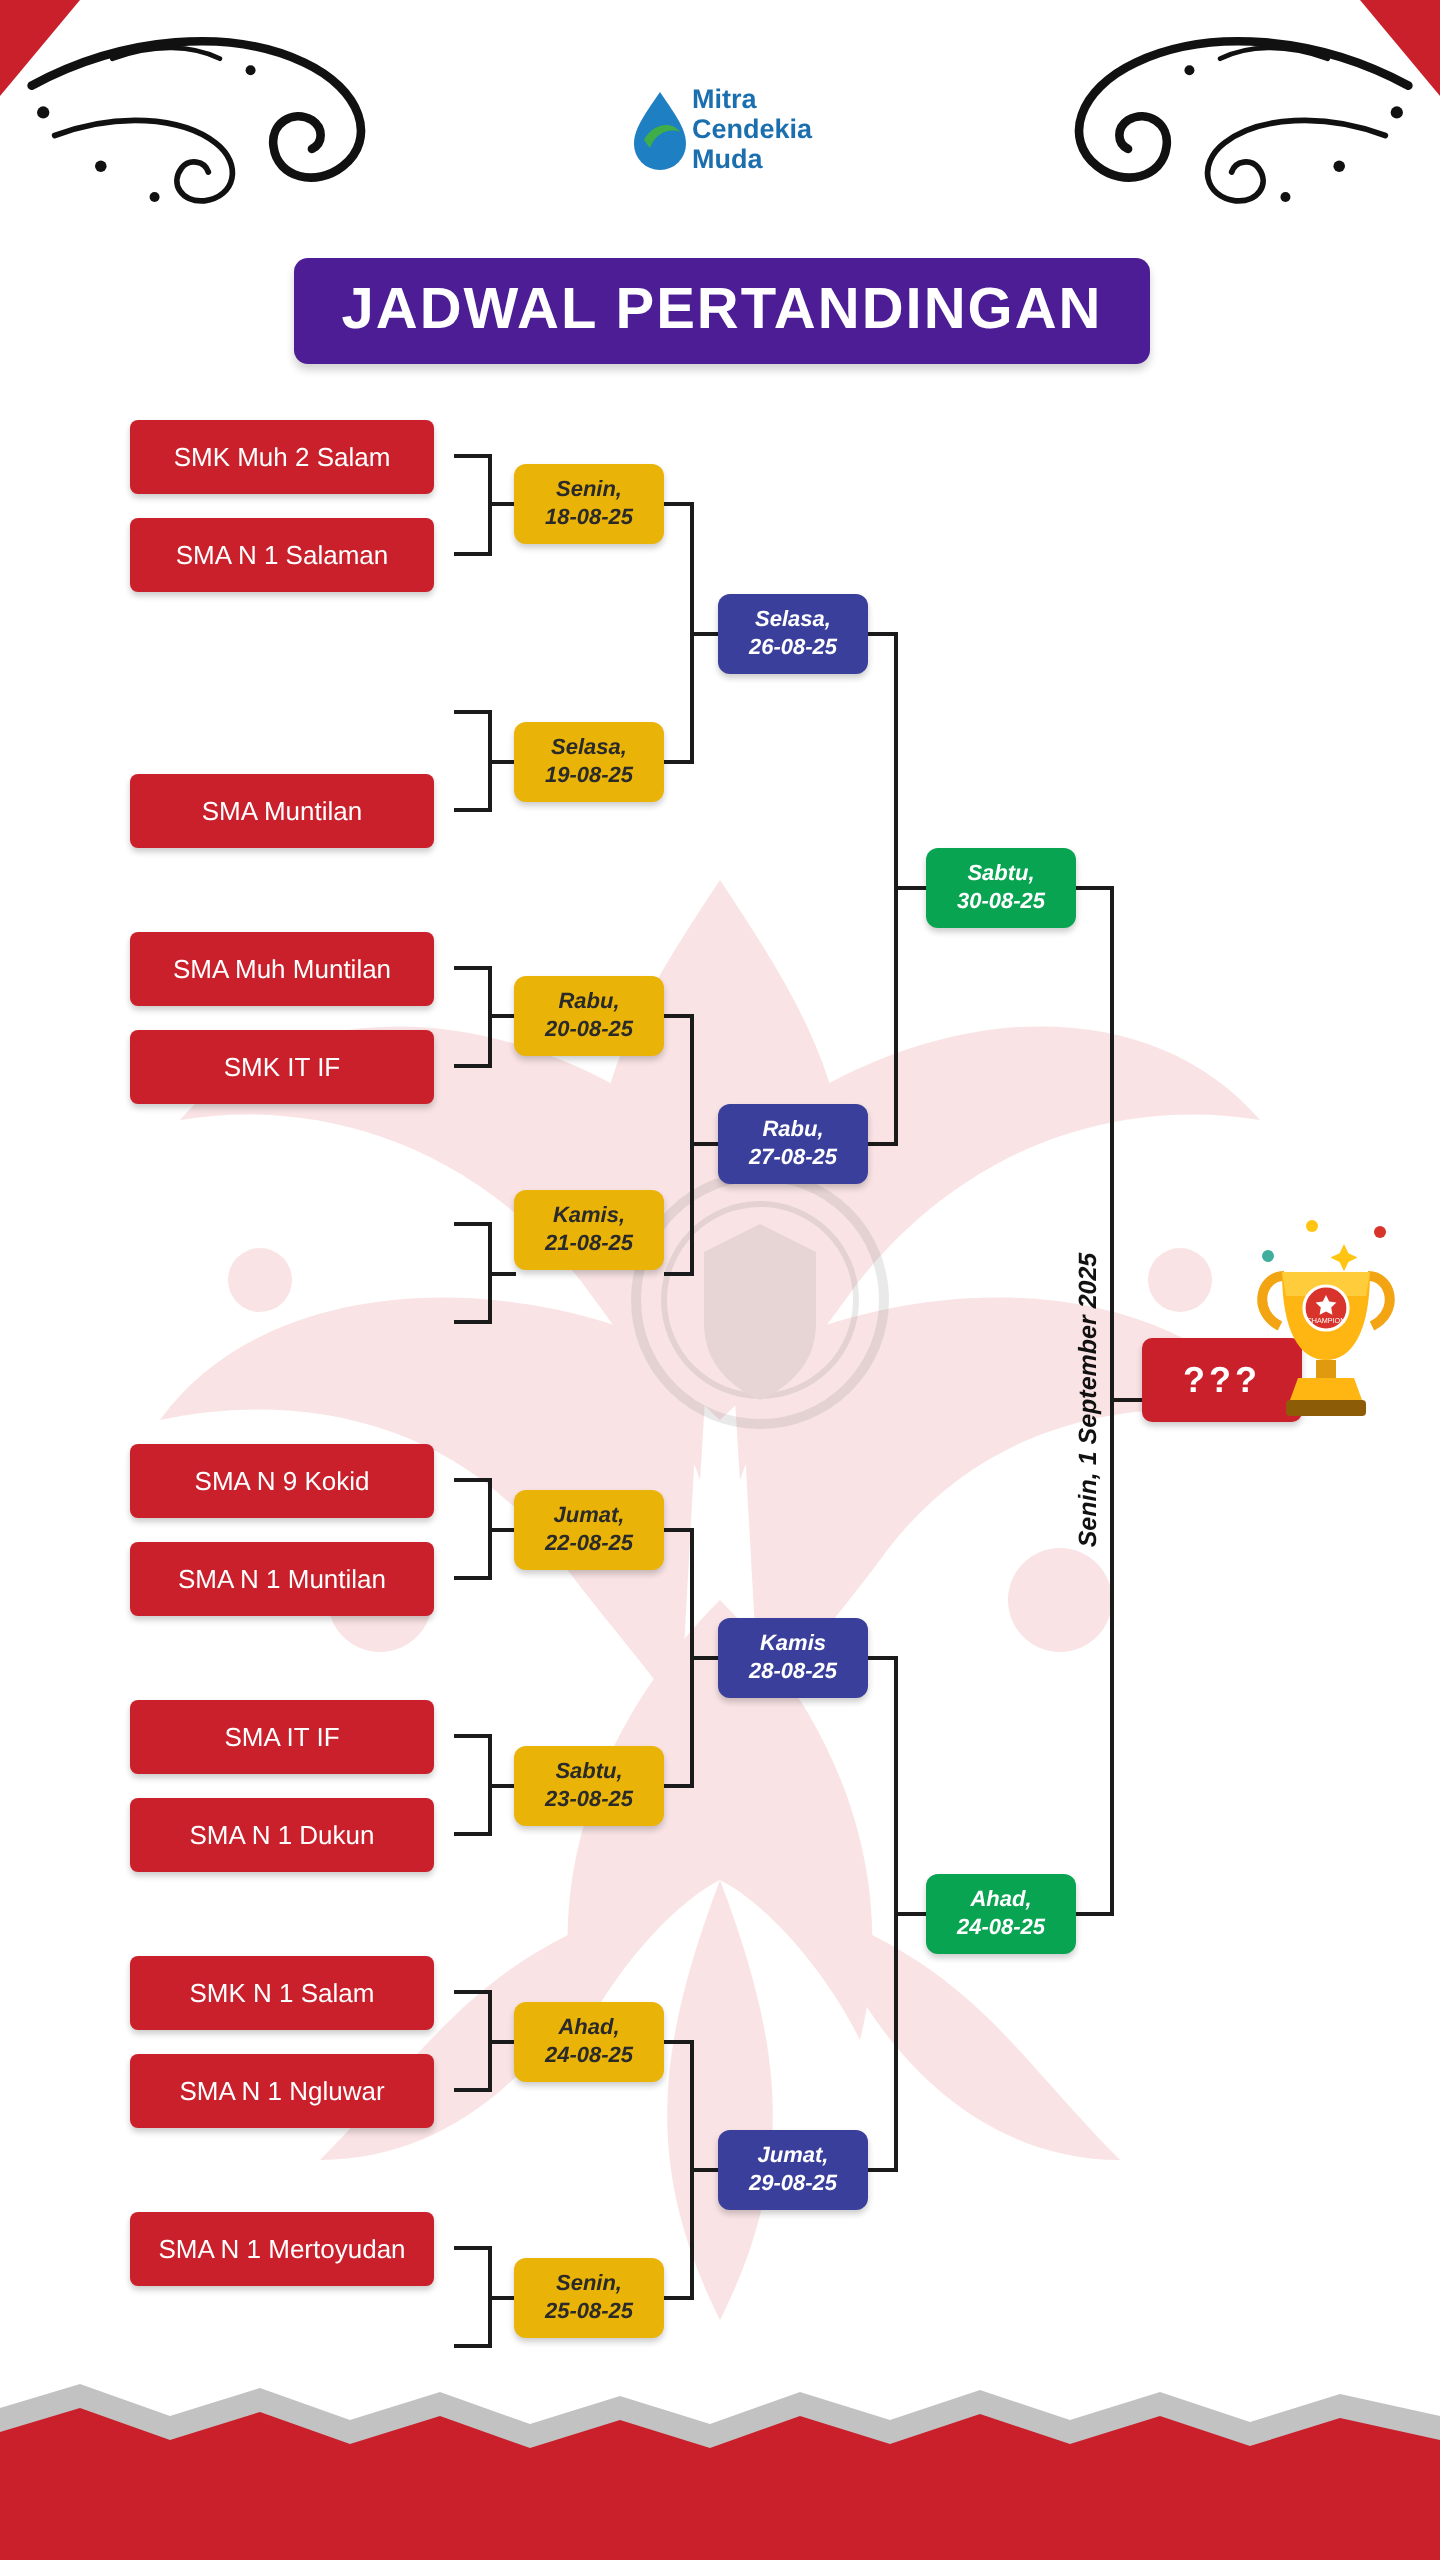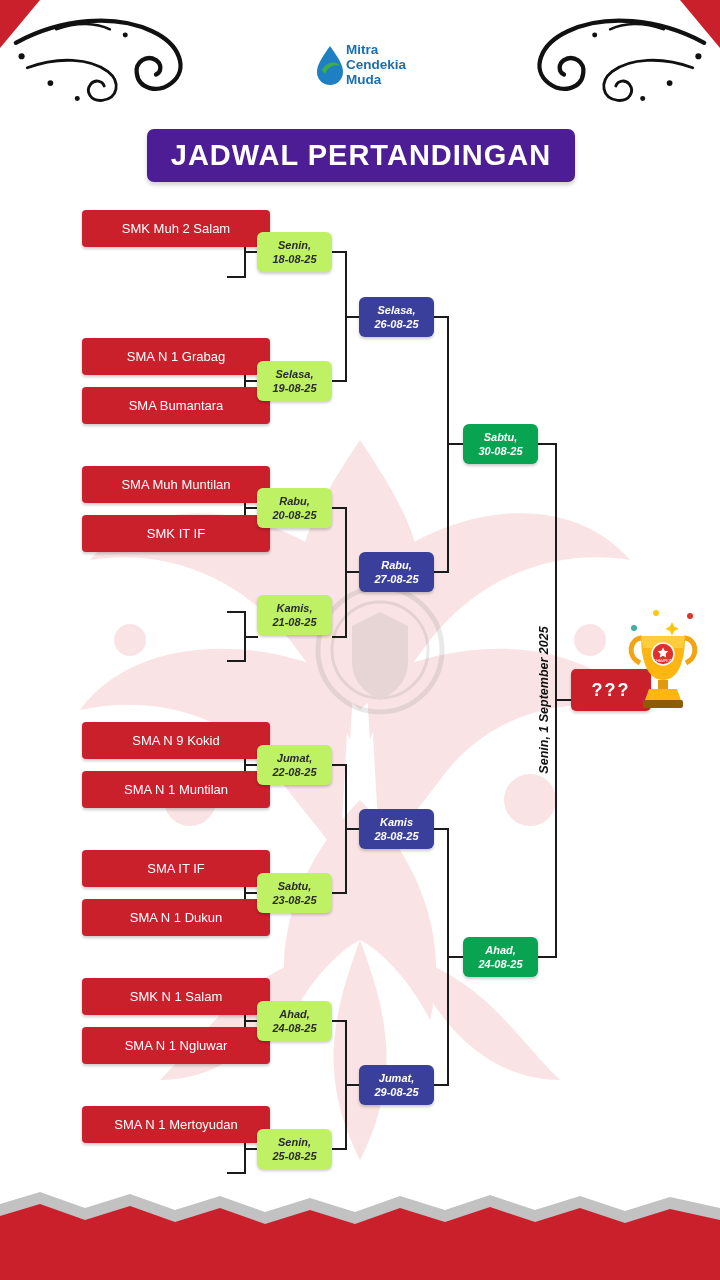--- a/index.html
+++ b/index.html
@@ -29,33 +29,33 @@
     background:#4c1d95; border-radius:7px;
     display:flex; align-items:center; justify-content:center;
     box-shadow:0 3px 4px rgba(0,0,0,.18);
   }
   .title-banner span{
     color:#fff; font-weight:800; font-size:29px; letter-spacing:1px;
   }
 
   
   .team{
-    position:absolute; left:82px; width:188px; height:37px;
+    position:absolute; left:65px; width:152px; height:37px;
     background:#c9202c; color:#fff; border-radius:4px;
     display:flex; align-items:center; justify-content:center;
     font-size:13px; font-weight:500;
     box-shadow:0 2px 3px rgba(0,0,0,.2);
   }
   .badge{
     position:absolute; width:75px; height:40px; border-radius:6px;
     display:flex; flex-direction:column; align-items:center; justify-content:center;
     font-style:italic; font-size:11px; font-weight:600; line-height:1.3;
     box-shadow:0 2px 3px rgba(0,0,0,.2);
   }
-  .badge-yellow{background:#bef264; color:#2a2a2a;}
+  .badge-yellow{background:#eab308; color:#2a2a2a;}
   .badge-blue{background:#3a3f9c; color:#fff;}
   .badge-green{background:#09a452; color:#fff;}
 
   .final-box{
     position:absolute; left:571px; top:669px; width:80px; height:42px;
     background:#c9202c; border-radius:5px;
     display:flex; align-items:center; justify-content:center;
     color:#fff; font-weight:800; font-size:18px; letter-spacing:2px;
     box-shadow:0 2px 3px rgba(0,0,0,.2);
   }
@@ -160,22 +160,22 @@
       <path d="M332 508 L346 508 L346 637 L332 637 M346 572 L360 572"></path>
       <path d="M332 765 L346 765 L346 893 L332 893 M346 829 L360 829"></path>
       <path d="M332 1021 L346 1021 L346 1149 L332 1149 M346 1085 L360 1085"></path>
       <path d="M433 317 L448 317 L448 572 L433 572 M448 444 L464 444"></path>
       <path d="M433 829 L448 829 L448 1085 L433 1085 M448 957 L464 957"></path>
       <path d="M537 444 L556 444 L556 957 L537 957 M556 700 L571 700"></path>
     </g>
   </svg>
 
   <div class="team" style="top:210px">SMK Muh 2 Salam</div>
-  <div class="team" style="top:338px">SMA N 1 Grabag</div>
-  <div class="team" style="top:387px">SMA Bumantara</div>
+  <div class="team" style="top:259px">SMA N 1 Salaman</div>
+  <div class="team" style="top:387px">SMA Muntilan</div>
   <div class="team" style="top:466px">SMA Muh Muntilan</div>
   <div class="team" style="top:515px">SMK IT IF</div>
   <div class="team" style="top:722px">SMA N 9 Kokid</div>
   <div class="team" style="top:771px">SMA N 1 Muntilan</div>
   <div class="team" style="top:850px">SMA IT IF</div>
   <div class="team" style="top:899px">SMA N 1 Dukun</div>
   <div class="team" style="top:978px">SMK N 1 Salam</div>
   <div class="team" style="top:1027px">SMA N 1 Ngluwar</div>
   <div class="team" style="top:1106px">SMA N 1 Mertoyudan</div>
 

